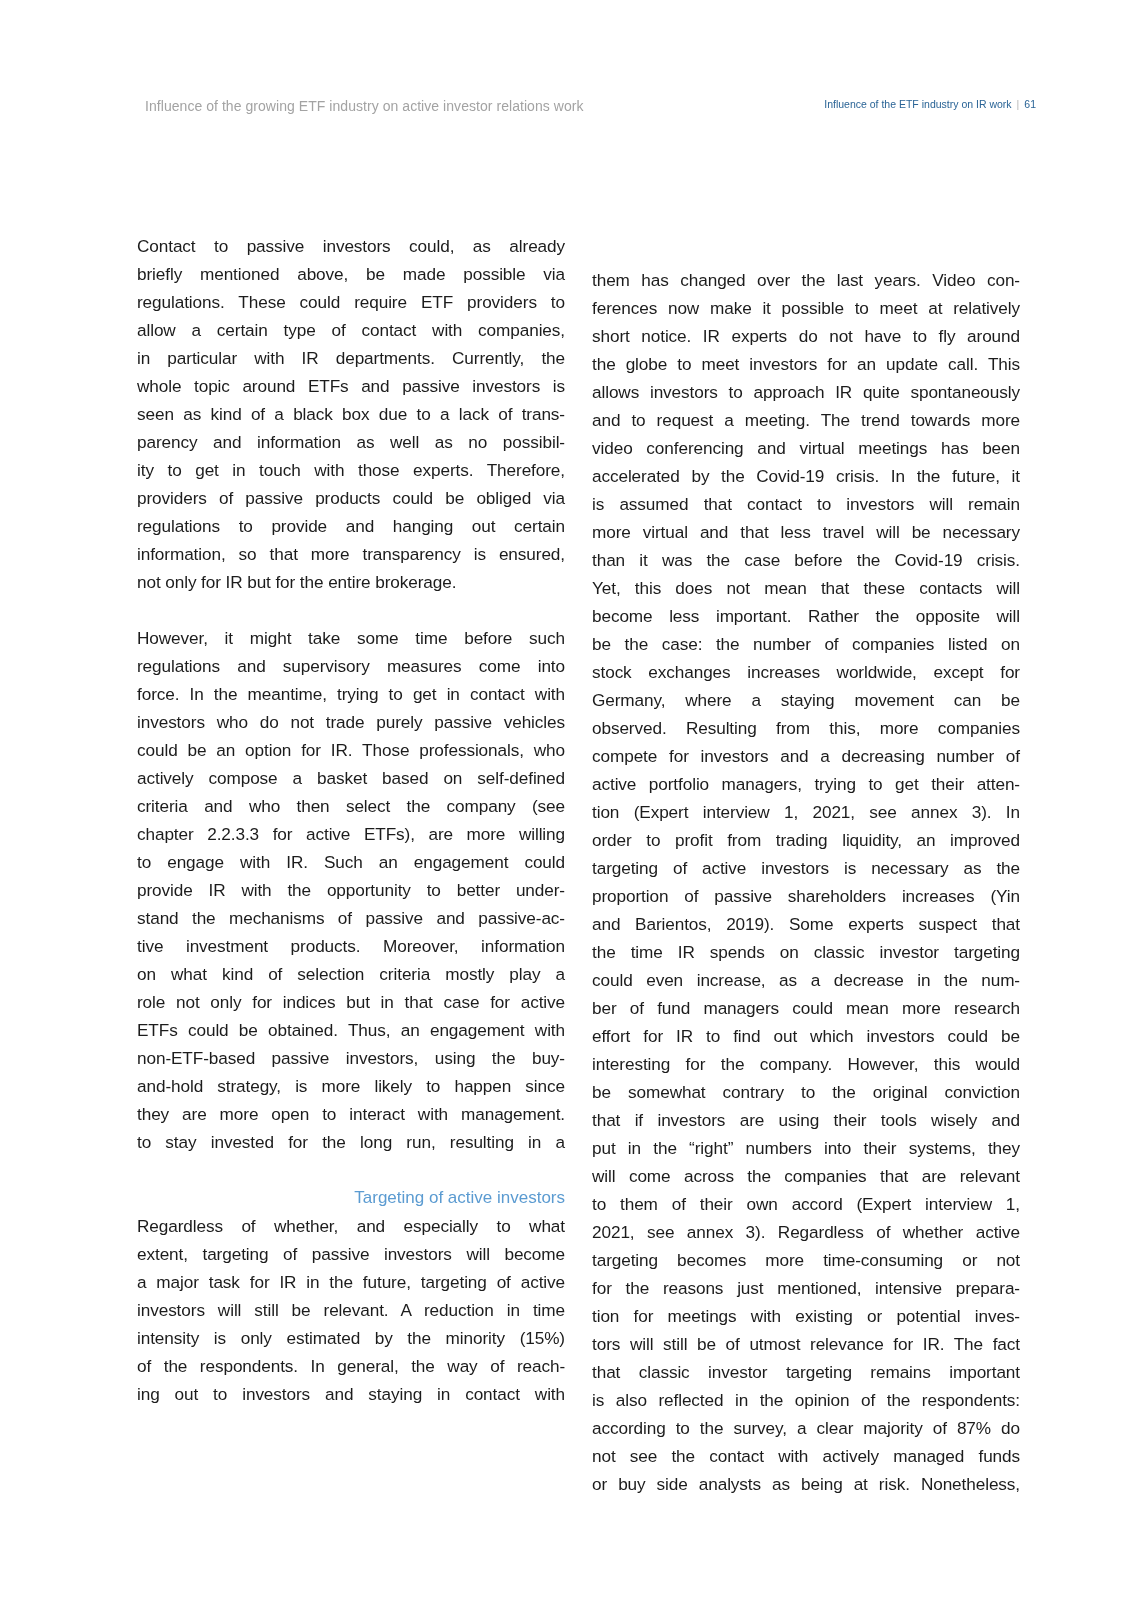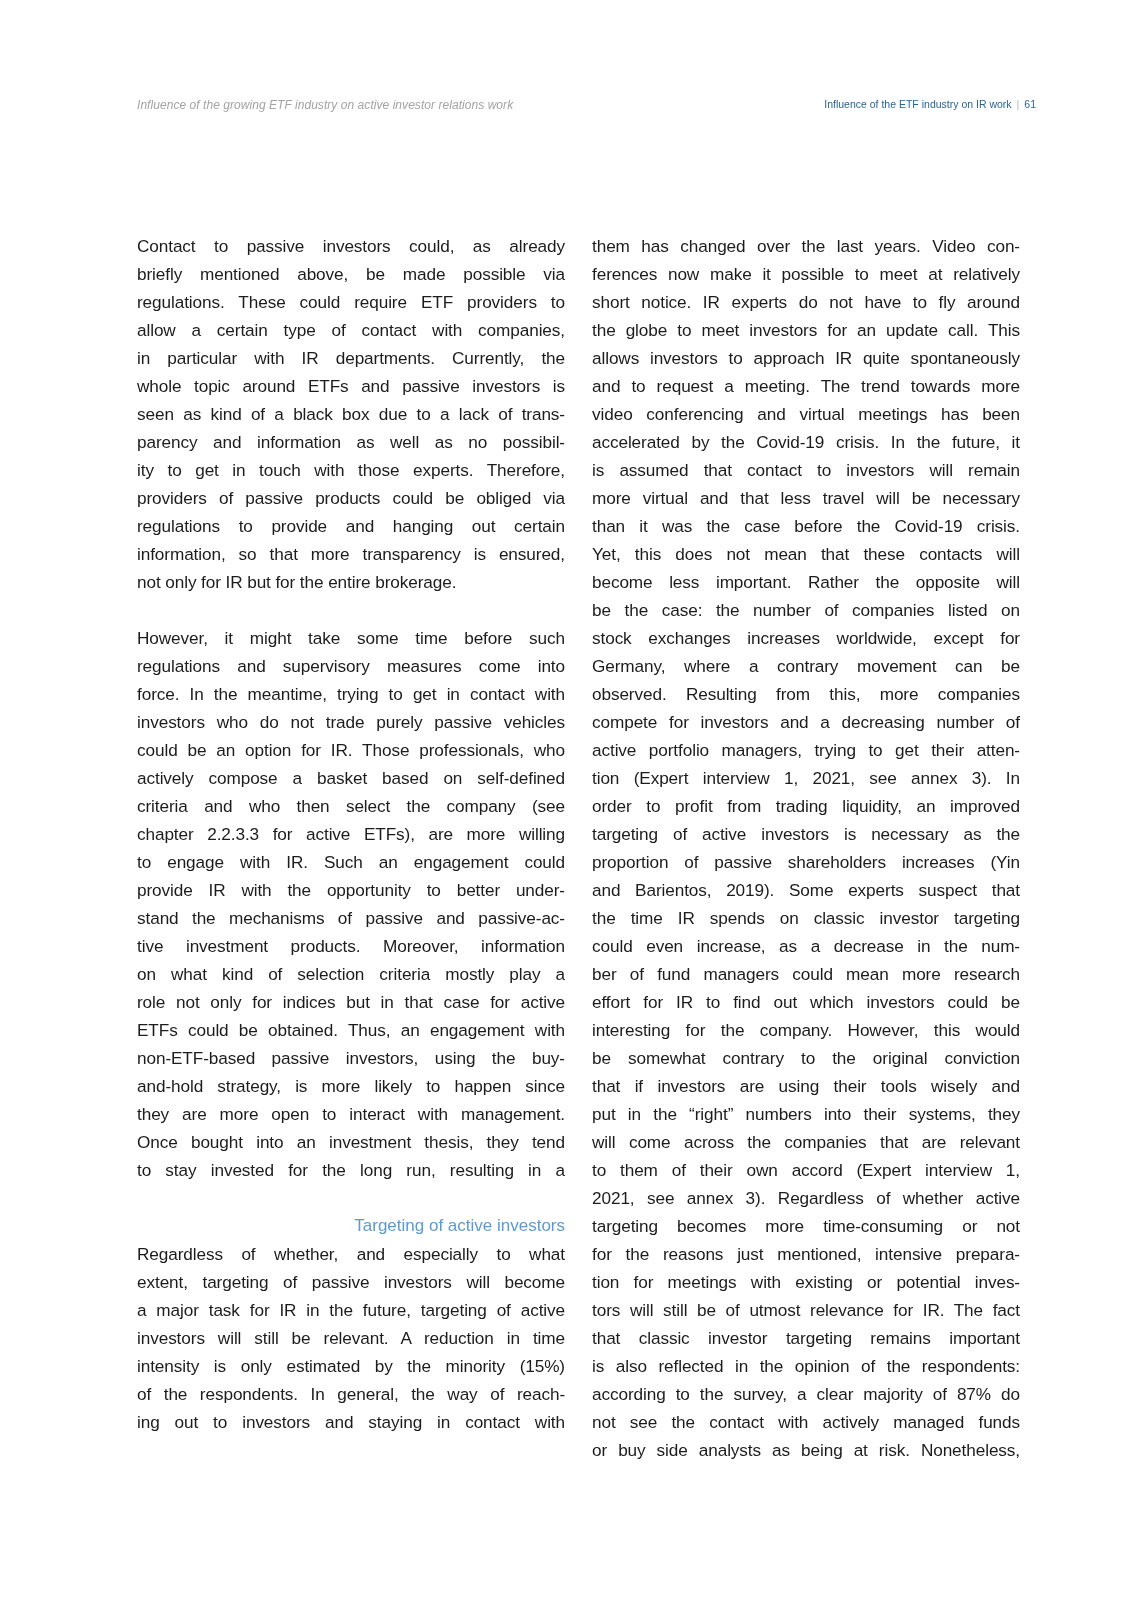--- a/index.html
+++ b/index.html
@@ -1,26 +1,26 @@
 <!DOCTYPE html>
 <html><head>
 <meta charset="utf-8">
 <style>
   html, body { margin: 0; padding: 0; background: #ffffff; }
   body { width: 1132px; height: 1600px; position: relative; overflow: hidden;
          font-family: "DejaVu Sans", "Liberation Sans", sans-serif; }
-  .header-left { position: absolute; left: 137px; top: 98px; font-size: 12px; color: #a3a3a3;
-                 font-family: "Liberation Sans", sans-serif; letter-spacing: 0.05px; font-style: italic; }
+  .header-left { position: absolute; left: 145px; top: 98px; font-size: 14px; color: #a3a3a3;
+                 font-family: "Liberation Sans", sans-serif; letter-spacing: 0.05px; }
   .header-right { position: absolute; right: 96px; top: 98px; font-size: 10.5px; color: #2a6496;
                   font-family: "Liberation Sans", sans-serif; white-space: nowrap; }
   .header-right .sep { color: #b9b9b9; margin: 0 5px; }
   .header-right .pg { color: #2a6496; text-align: center; }
   .col { position: absolute; top: 232px; width: 428px; }
   .col-left { left: 137px; }
-  .col-right { left: 592px; }
+  .col-right { left: 592px; margin-top: 34px; }
   .line { display: block; height: 28px; line-height: 28px; font-size: 17.2px; color: #1c1c1c;
           text-align: justify; text-align-last: justify; white-space: nowrap; overflow: visible;
           font-family: "Liberation Sans", sans-serif; letter-spacing: -0.1px; }
   .line.last { text-align-last: left; }
   .gap { display: block; height: 28px; }
   .subhead { display: block; height: 28px; line-height: 28px; font-size: 17px; color: #5b9bd1;
              font-family: "Liberation Sans", sans-serif; text-align: right; }
 </style>
 </head>
 <body>
@@ -59,21 +59,20 @@
       <span class="line">to engage with IR. Such an engagement could</span>
       <span class="line">provide IR with the opportunity to better under-</span>
       <span class="line">stand the mechanisms of passive and passive-ac-</span>
       <span class="line">tive investment products. Moreover, information</span>
       <span class="line">on what kind of selection criteria mostly play a</span>
       <span class="line">role not only for indices but in that case for active</span>
       <span class="line">ETFs could be obtained. Thus, an engagement with</span>
       <span class="line">non-ETF-based passive investors, using the buy-</span>
       <span class="line">and-hold strategy, is more likely to happen since</span>
       <span class="line">they are more open to interact with management.</span>
-      <span class="line">Once bought into an investment thesis, they tend</span>
       <span class="line">to stay invested for the long run, resulting in a</span>
     </div>
   <span class="gap"></span>
   <span class="subhead">Targeting of active investors</span>
   <div id="lp3">
       <span class="line">Regardless of whether, and especially to what</span>
       <span class="line">extent, targeting of passive investors will become</span>
       <span class="line">a major task for IR in the future, targeting of active</span>
       <span class="line">investors will still be relevant. A reduction in time</span>
       <span class="line">intensity is only estimated by the minority (15%)</span>
@@ -92,21 +91,21 @@
       <span class="line">and to request a meeting. The trend towards more</span>
       <span class="line">video conferencing and virtual meetings has been</span>
       <span class="line">accelerated by the Covid-19 crisis. In the future, it</span>
       <span class="line">is assumed that contact to investors will remain</span>
       <span class="line">more virtual and that less travel will be necessary</span>
       <span class="line">than it was the case before the Covid-19 crisis.</span>
       <span class="line">Yet, this does not mean that these contacts will</span>
       <span class="line">become less important. Rather the opposite will</span>
       <span class="line">be the case: the number of companies listed on</span>
       <span class="line">stock exchanges increases worldwide, except for</span>
-      <span class="line">Germany, where a contrary movement can be</span>
+      <span class="line">Germany, where a staying movement can be</span>
       <span class="line">observed. Resulting from this, more companies</span>
       <span class="line">compete for investors and a decreasing number of</span>
       <span class="line">active portfolio managers, trying to get their atten-</span>
       <span class="line">tion (Expert interview 1, 2021, see annex 3). In</span>
       <span class="line">order to profit from trading liquidity, an improved</span>
       <span class="line">targeting of active investors is necessary as the</span>
       <span class="line">proportion of passive shareholders increases (Yin</span>
       <span class="line">and Barientos, 2019). Some experts suspect that</span>
       <span class="line">the time IR spends on classic investor targeting</span>
       <span class="line">could even increase, as a decrease in the num-</span>

